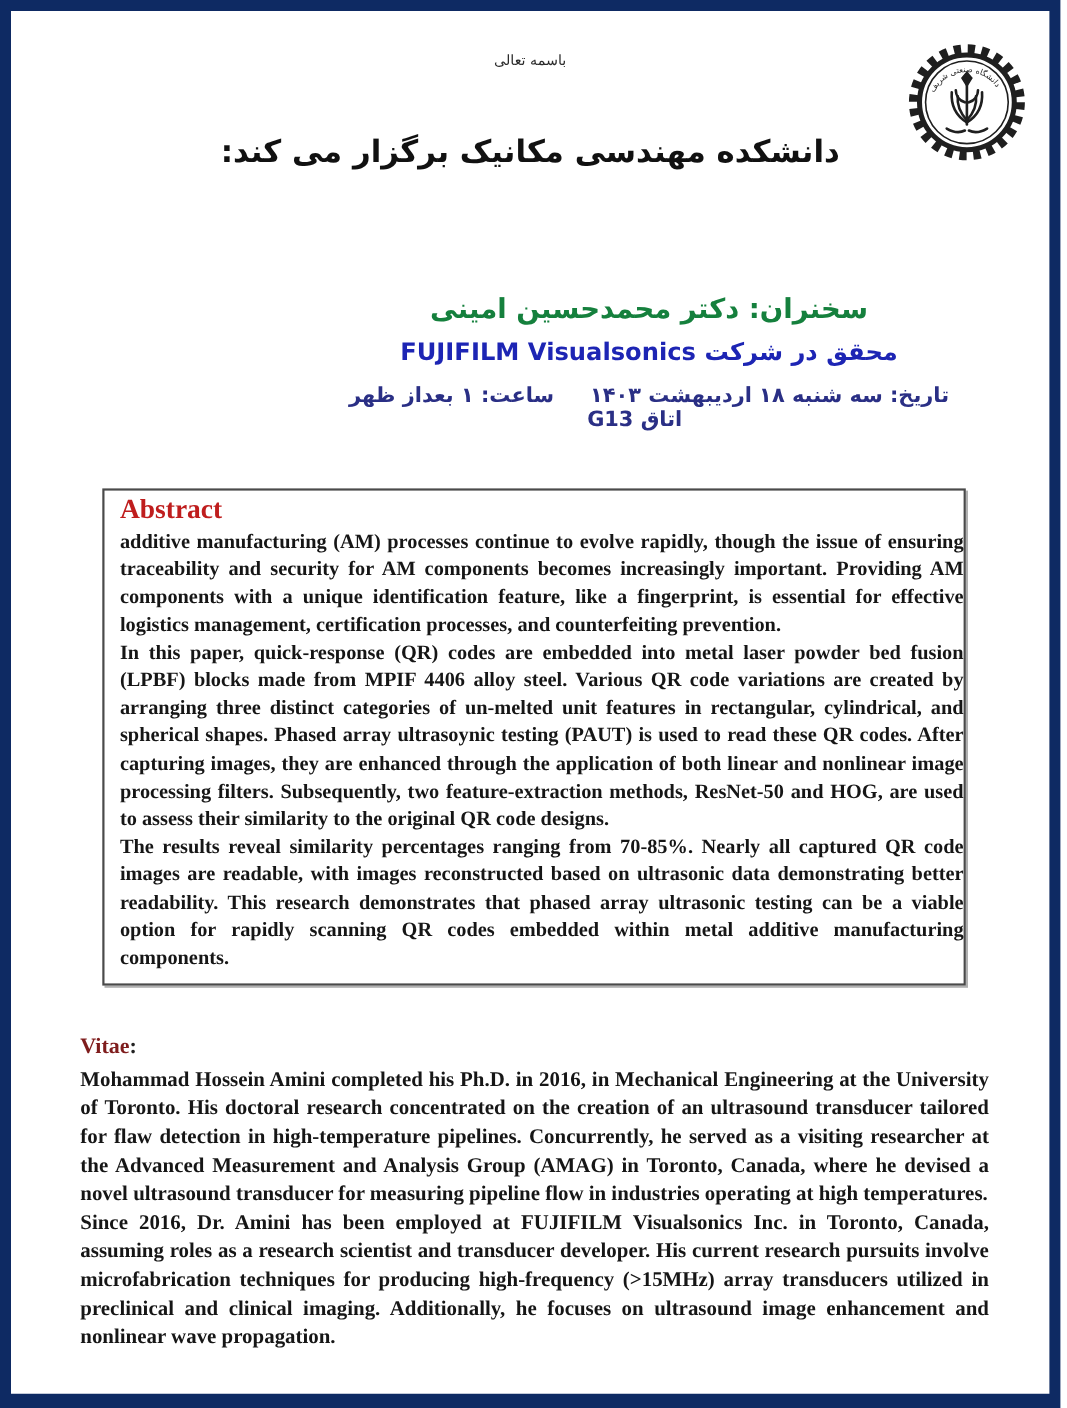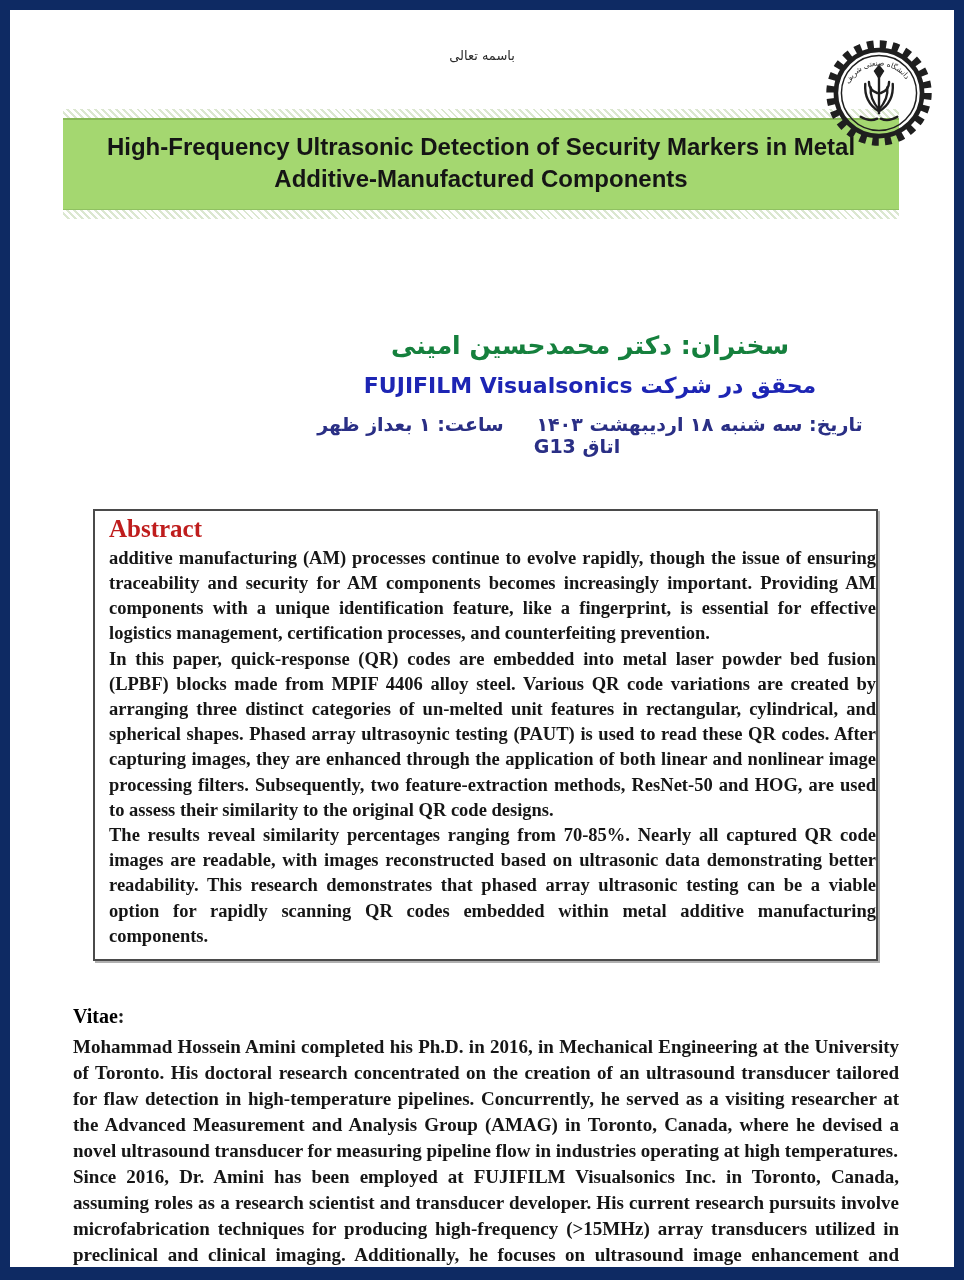--- a/index.html
+++ b/index.html
@@ -92,21 +92,21 @@
   }
   .vitae{
     margin:44px 55px 0 63px;
   }
   .vitae-heading{
     font-family:"Liberation Serif", serif;
     font-weight:bold;
     font-size:20px;
     margin-bottom:6px;
   }
-  .vitae-heading .word{color:#000000;}
+  .vitae-heading .word{color:#7f1d1d;}
   .vitae-heading .colon{color:#222222;}
   .vitae p{
     margin:0;
     font-size:19px;
     line-height:26px;
     text-align:justify;
     color:#161616;
     font-weight:bold;
   }
   .vitae p + p{margin-top:0px;}
@@ -137,29 +137,22 @@
       <path d="M60,80 C70,74 76,64 75,50"></path>
       <path d="M60,78 C53,70 50,62 51,54"></path>
       <path d="M60,78 C67,70 70,62 69,54"></path>
       <path d="M58,60 C52,58 49,53 49,48"></path>
       <path d="M62,60 C68,58 71,53 71,48"></path>
       <path d="M40,86 Q50,92 58,88"></path>
       <path d="M80,86 Q70,92 62,88"></path>
     </g>
   </svg>
 
+  <div class="faculty-line">دانشکده مهندسی مکانیک برگزار می کند:</div>
 
-  <div class="title-banner">
-    <div class="hatch"></div>
-    <div class="title-green">
-      <div>High-Frequency Ultrasonic Detection of Security Markers in Metal</div>
-      <div>Additive-Manufactured Components</div>
-    </div>
-    <div class="hatch"></div>
-  </div>
 
   <div class="meta-block">
     <div class="speaker-line">سخنران: دکتر محمدحسین امینی</div>
     <div class="company-line">محقق در شرکت FUJIFILM Visualsonics</div>
     <div class="date-line">
       <span class="seg">تاریخ: سه شنبه ۱۸ اردیبهشت ۱۴۰۳</span>
       <span class="seg">ساعت: ۱ بعداز ظهر</span>
       <span class="seg">اتاق G13</span>
     </div>
   </div>

